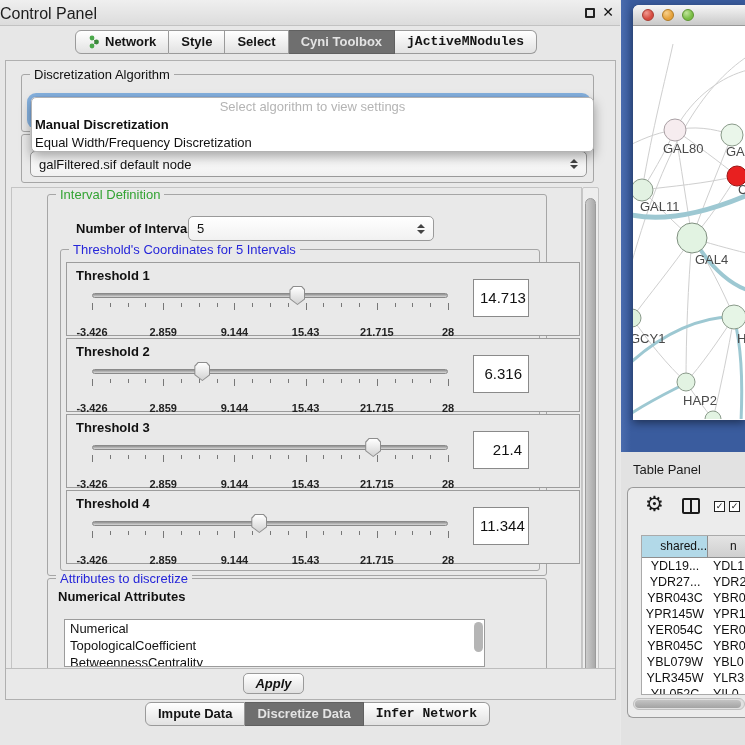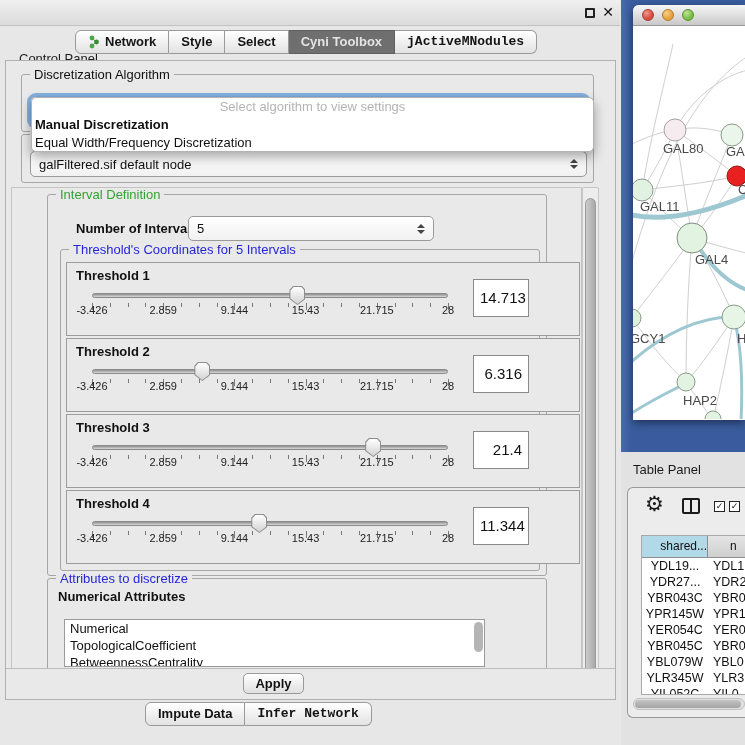--- a/index.html
+++ b/index.html
@@ -2,21 +2,21 @@
 <html><head>
 <meta charset="utf-8">
 <style>
   * { margin:0; padding:0; box-sizing:border-box; }
   html,body { width:745px; height:745px; }
   body { font-family:"Liberation Sans","DejaVu Sans",sans-serif; background:#e9e9e9; position:relative; overflow:hidden; font-size:13px; color:#111; }
 
   
   .control-panel { position:absolute; left:0; top:0; width:620px; height:745px; background:#e7e7e7; }
   .cp-titlebar { position:absolute; left:0; top:0; width:100%; height:26px; background:linear-gradient(#efefef,#dcdcdc); border-bottom:1px solid #c2c2c2; }
-  .cp-title { position:absolute; left:19px; top:5px; font-size:13px; color:#1c1c1c;margin-top:46px; }
+  .cp-title { position:absolute; left:0; top:5px; font-size:16px; color:#1c1c1c; }
   .float-btn { position:absolute; right:25px; top:8px; width:10px; height:10px; border:2px solid #222; border-radius:1px; }
   .close-btn { position:absolute; right:6px; top:4px; font-size:14px; font-weight:bold; color:#111; }
 
   .tabs { display:flex; }
   .tab { background:linear-gradient(#ffffff,#e2e2e2); border:1px solid #9a9a9a; border-left:none; padding:3px 12px 4px; font-size:13px; font-weight:bold; color:#141414; display:flex; align-items:center; gap:5px; white-space:nowrap; }
   .tab:first-child { border-left:1px solid #9a9a9a; border-radius:6px 0 0 6px; }
   .tab:last-child { border-radius:0 6px 6px 0;font-family:Liberation Mono, monospace; }
   .tab.selected { background:#6f6f6f; color:#e4e4e4; border-color:#606060; }
   .top-tabs { position:absolute; left:75px; top:30px; }
   .bottom-tabs { position:absolute; left:145px; top:702px; }
@@ -53,31 +53,31 @@
   .thr-group { position:absolute; left:12px; top:54px; width:480px; height:322px; border:1px solid #a6a6a6; border-radius:3px; }
 
   .thr-panel { position:absolute; left:5px; width:514px; height:74px; border:1px solid #9c9c9c; background:#e9e9e9; }
   .thr-title { position:absolute; left:9px; top:5px; font-weight:bold; font-size:13px; }
   .slider { position:absolute; left:25px; top:30px; width:356px; height:40px; }
   .track { position:absolute; left:0; top:0; width:100%; height:5px; border-radius:3px; background:linear-gradient(#8f8f8f,#d9d9d9); border:1px solid #8a8a8a; }
   .thumb { position:absolute; top:-7px; width:16px; height:19px; transform:translateX(-50%); clip-path:polygon(50% 100%,0 68%,0 20%,22% 0,78% 0,100% 20%,100% 68%); background:#8d8d8d; }
   .thumb::after { content:""; position:absolute; inset:1px; clip-path:polygon(50% 100%,0 68%,0 20%,22% 0,78% 0,100% 20%,100% 68%); background:linear-gradient(#ffffff,#d2d2d2); }
   .ticks { position:absolute; left:0; top:10px; width:100%; height:8px; }
   .tick { position:absolute; width:1px; background:#777; top:0; }
-  .scale-labels { position:absolute; left:0; top:11px; width:100%; height:14px; font-size:11px; font-weight:normal; color:#222; }
+  .scale-labels { position:absolute; left:0; top:33px; width:100%; height:14px; font-size:11px; font-weight:bold; color:#222; }
   .scale-labels span { position:absolute; transform:translateX(-50%); white-space:nowrap; }
   .value-box { position:absolute; left:406px; top:16px; width:56px; height:38px; background:#fff; border:1px solid #8a8a8a; font-size:15px; text-align:right; line-height:36px; padding:0 6px; }
 
   .attr-group { left:35px; top:390px; width:500px; height:116px; }
   .attr-sub { position:absolute; left:10px; top:10px; font-weight:bold; font-size:13px; }
   .attr-list { position:absolute; left:16px; top:40px; width:421px; height:48px; background:#fff; border:1px solid #9b9b9b; overflow:hidden; }
   .attr-item { height:17px; line-height:17px; padding-left:5px; font-size:13px; white-space:nowrap; }
   .attr-scroll { position:absolute; right:1px; top:2px; width:9px; height:30px; border-radius:5px; background:#b5b5b5; }
 
-  .bottom-strip { position:absolute; left:0; bottom:0; width:100%; height:31px; border-top:1px solid #bdbdbd; background:#e9e9e9; z-index:20; }
+  .bottom-strip { position:absolute; left:0; bottom:0; width:100%; height:31px; border-top:1px solid #bdbdbd; background:#e9e9e9; z-index:20;font-style:italic; }
   .apply-btn { position:absolute; left:237px; top:4px; width:61px; height:21px; background:linear-gradient(#ffffff,#e0e0e0); border:1px solid #9a9a9a; border-radius:5px; font-size:13px; font-weight:bold; text-align:center; line-height:19px; }
 
   
   .net-window { position:absolute; left:621px; top:0; width:124px; height:452px; background:linear-gradient(90deg,#4a6cae,#3a5c9e 10px); }
   .net-child { position:absolute; left:12px; top:5px; width:112px; height:415px; background:#fff; border-radius:6px 0 0 0; box-shadow:0 3px 8px rgba(0,0,0,.45); }
   .mac-titlebar { height:21px; background:linear-gradient(#f6f6f6,#c9c9c9); border-bottom:1px solid #999; border-radius:6px 0 0 0; display:flex; align-items:center; padding-left:9px; gap:8px; }
   .light { width:12px; height:12px; border-radius:50%; }
   .light.red { background:radial-gradient(circle at 35% 30%,#f09a90,#d64c41 60%); border:1px solid #a93a31; }
   .light.yellow { background:radial-gradient(circle at 35% 30%,#f7d08b,#e5a23c 60%); border:1px solid #b07a24; }
   .light.green { background:radial-gradient(circle at 35% 30%,#c0e49a,#79bd45 60%); border:1px solid #5c9330; }
@@ -360,20 +360,23 @@
     </div>
 
     <div class="bottom-strip">
       <div class="apply-btn">Apply</div>
     </div>
   </div>
 
   <div class="tabs bottom-tabs" id="bottom-tabs">
       <div class="tab">
         <span>Impute Data</span>
+      </div>
+      <div class="tab selected">
+        <span>Discretize Data</span>
       </div>
       <div class="tab">
         <span>Infer Network</span>
       </div>
     </div>
 </div>
 
 <div class="net-window">
   <div class="net-child">
     <div class="mac-titlebar">

